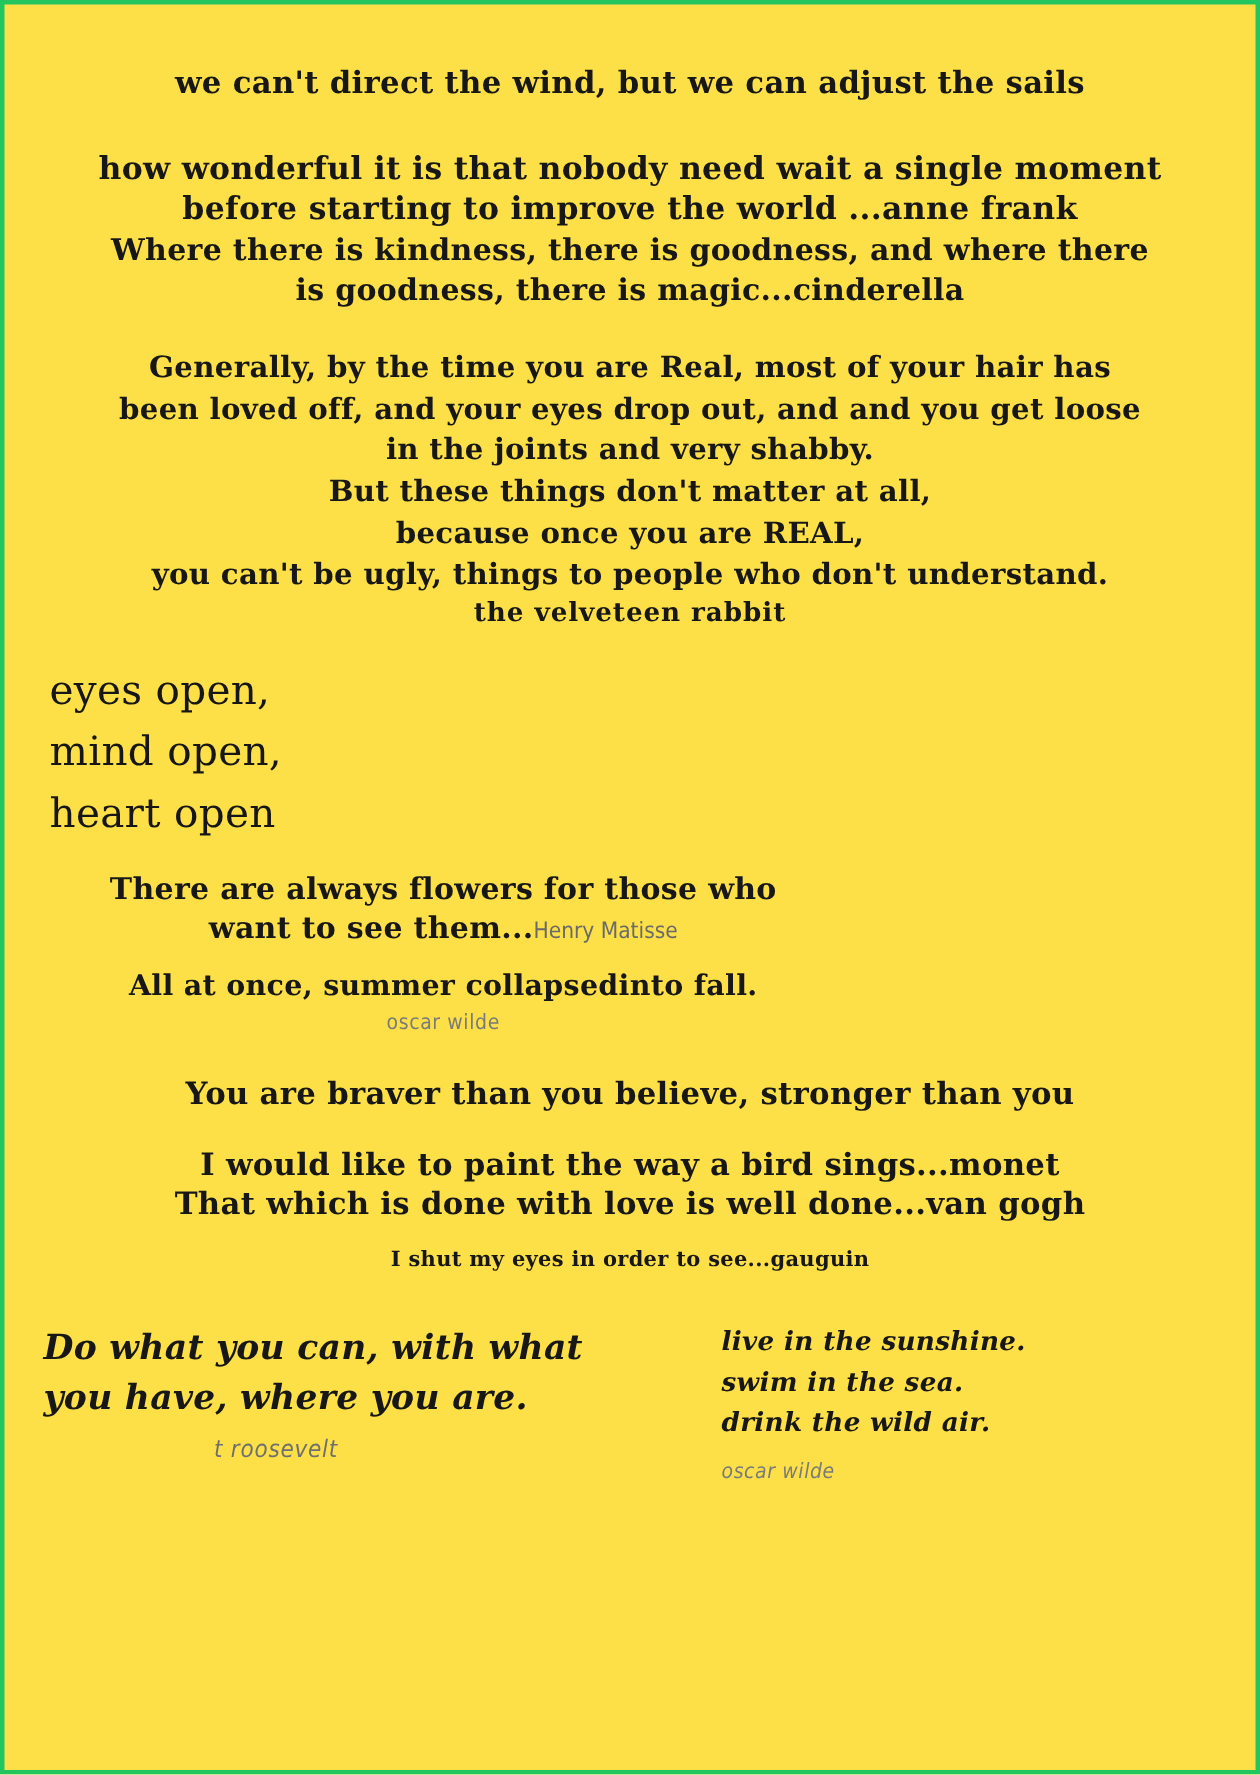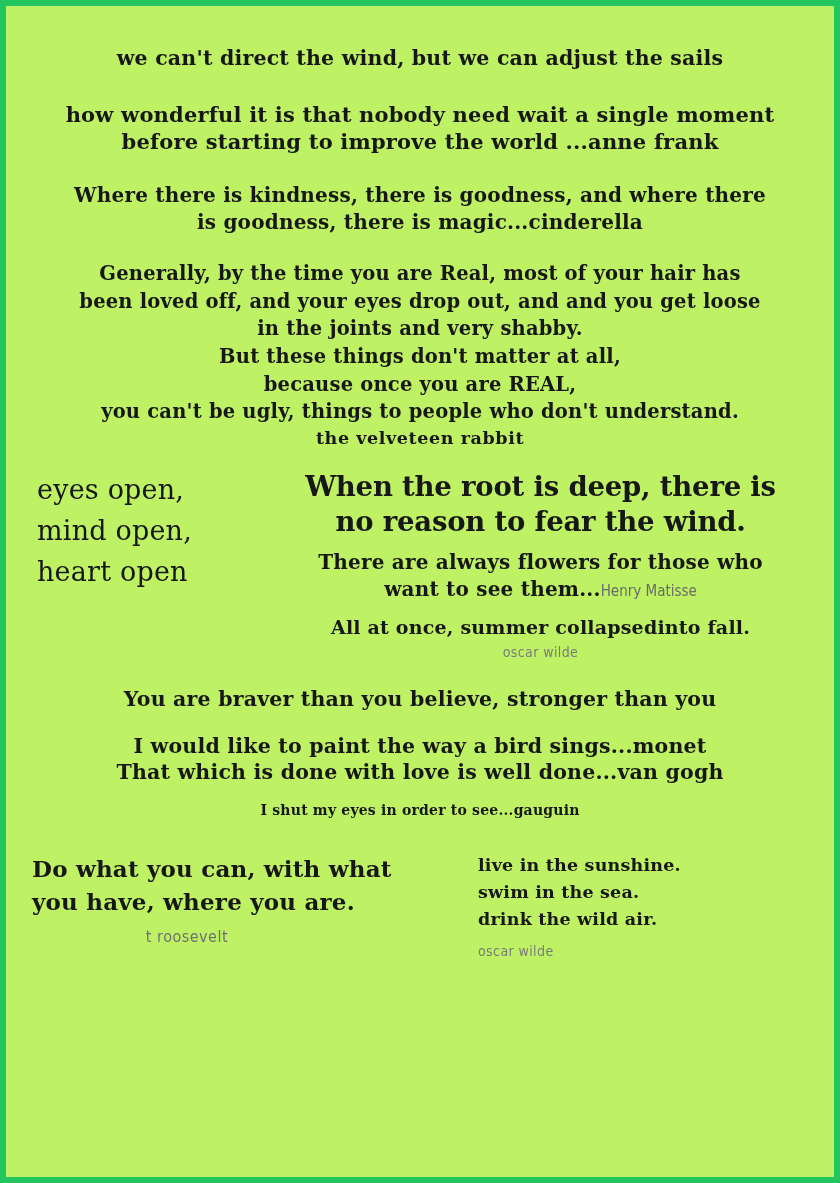--- a/index.html
+++ b/index.html
@@ -14,22 +14,22 @@
     color: #1a1a1a;
     position: relative;
     overflow: hidden;
   }
   .page {
     position: relative;
     width: 840px;
     height: 1183px;
     box-sizing: border-box;
     padding: 18px 20px 10px 20px;
-    background: #bef264;
-    border: 6px solid #22c55e;
+    background: #fde047;
+    border: 3px solid #22c55e;
   }
   .block {
     text-align: center;
     margin: 0 auto;
   }
   .line {
     display: block;
     white-space: nowrap;
   }
 
@@ -48,36 +48,35 @@
     margin-top: 22px;
   }
   #q-frank {
     font-size: 21px;
     line-height: 1.32;
     margin-top: 30px;
   }
   #q-cinderella {
     font-size: 20px;
     line-height: 1.35;
-    margin-top: 26px;
   }
   #q-velveteen {
     font-size: 19.5px;
     line-height: 1.42;
     margin-top: 24px;
   }
   #q-velveteen .last {
     font-size: 17.5px;
     letter-spacing: 0.6px;
   }
 
   
   .mid {
     display: flex;
-    flex-direction: row;
+    flex-direction: column;
     align-items: flex-start;
     justify-content: center;
     margin-top: 18px;
     gap: 6px;
   }
   .mid-left {
     width: 225px;
     text-align: left;
     padding-left: 10px;
   }
@@ -147,20 +146,21 @@
   }
 
   
   .bottom {
     display: flex;
     flex-direction: row;
     justify-content: space-between;
     align-items: flex-start;
     margin-top: 34px;
     padding: 0 6px;
+    font-style: italic;
   }
   .bottom-left {
     width: 430px;
     text-align: left;
   }
   #q-roosevelt .line {
     font-size: 23px;
     line-height: 1.45;
     letter-spacing: 0.2px;
   }
@@ -225,24 +225,20 @@
 
   <div class="mid">
 
     <div class="mid-left">
       <span class="line">eyes open,</span>
       <span class="line">mind open,</span>
       <span class="line">heart open</span>
     </div>
 
     <div class="mid-right">
-      <div class="block stamp" id="q-root">
-        <span class="line">When the root is deep, there is</span>
-        <span class="line">no reason to fear the wind.</span>
-      </div>
 
       <div class="block stamp" id="q-matisse">
         <span class="line">There are always flowers for those who</span>
         <span class="line"><span>want to see them...</span><span class="attr">Henry Matisse</span></span>
       </div>
 
       <div class="block stamp" id="q-summer">
         <span class="line">All at once, summer collapsedinto fall.</span>
         <span class="attr">oscar wilde</span>
       </div>

